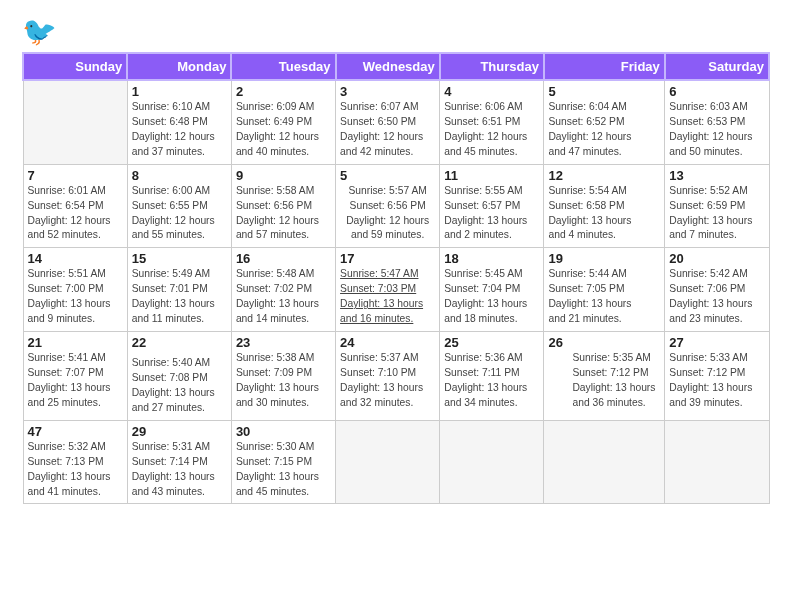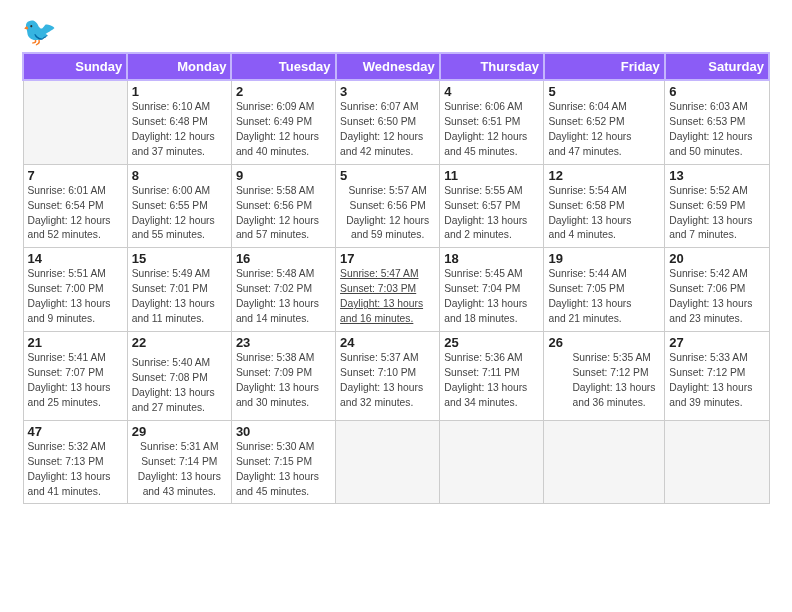--- a/index.html
+++ b/index.html
@@ -255,21 +255,21 @@
         <tr class="week-row">
           <td>
             <span class="day-num">47</span>
             <div class="day-detail" style="white-space: pre-line;">Sunrise: 5:32 AM
 Sunset: 7:13 PM
 Daylight: 13 hours
 and 41 minutes.</div>
           </td>
           <td>
             <span class="day-num">29</span>
-            <div class="day-detail" style="white-space: pre-line; text-align: center;">Sunrise: 5:31 AM
+            <div class="day-detail" style="white-space: pre-line;">Sunrise: 5:31 AM
 Sunset: 7:14 PM
 Daylight: 13 hours
 and 43 minutes.</div>
           </td>
           <td>
             <span class="day-num">30</span>
             <div class="day-detail" style="white-space: pre-line;">Sunrise: 5:30 AM
 Sunset: 7:15 PM
 Daylight: 13 hours
 and 45 minutes.</div>

